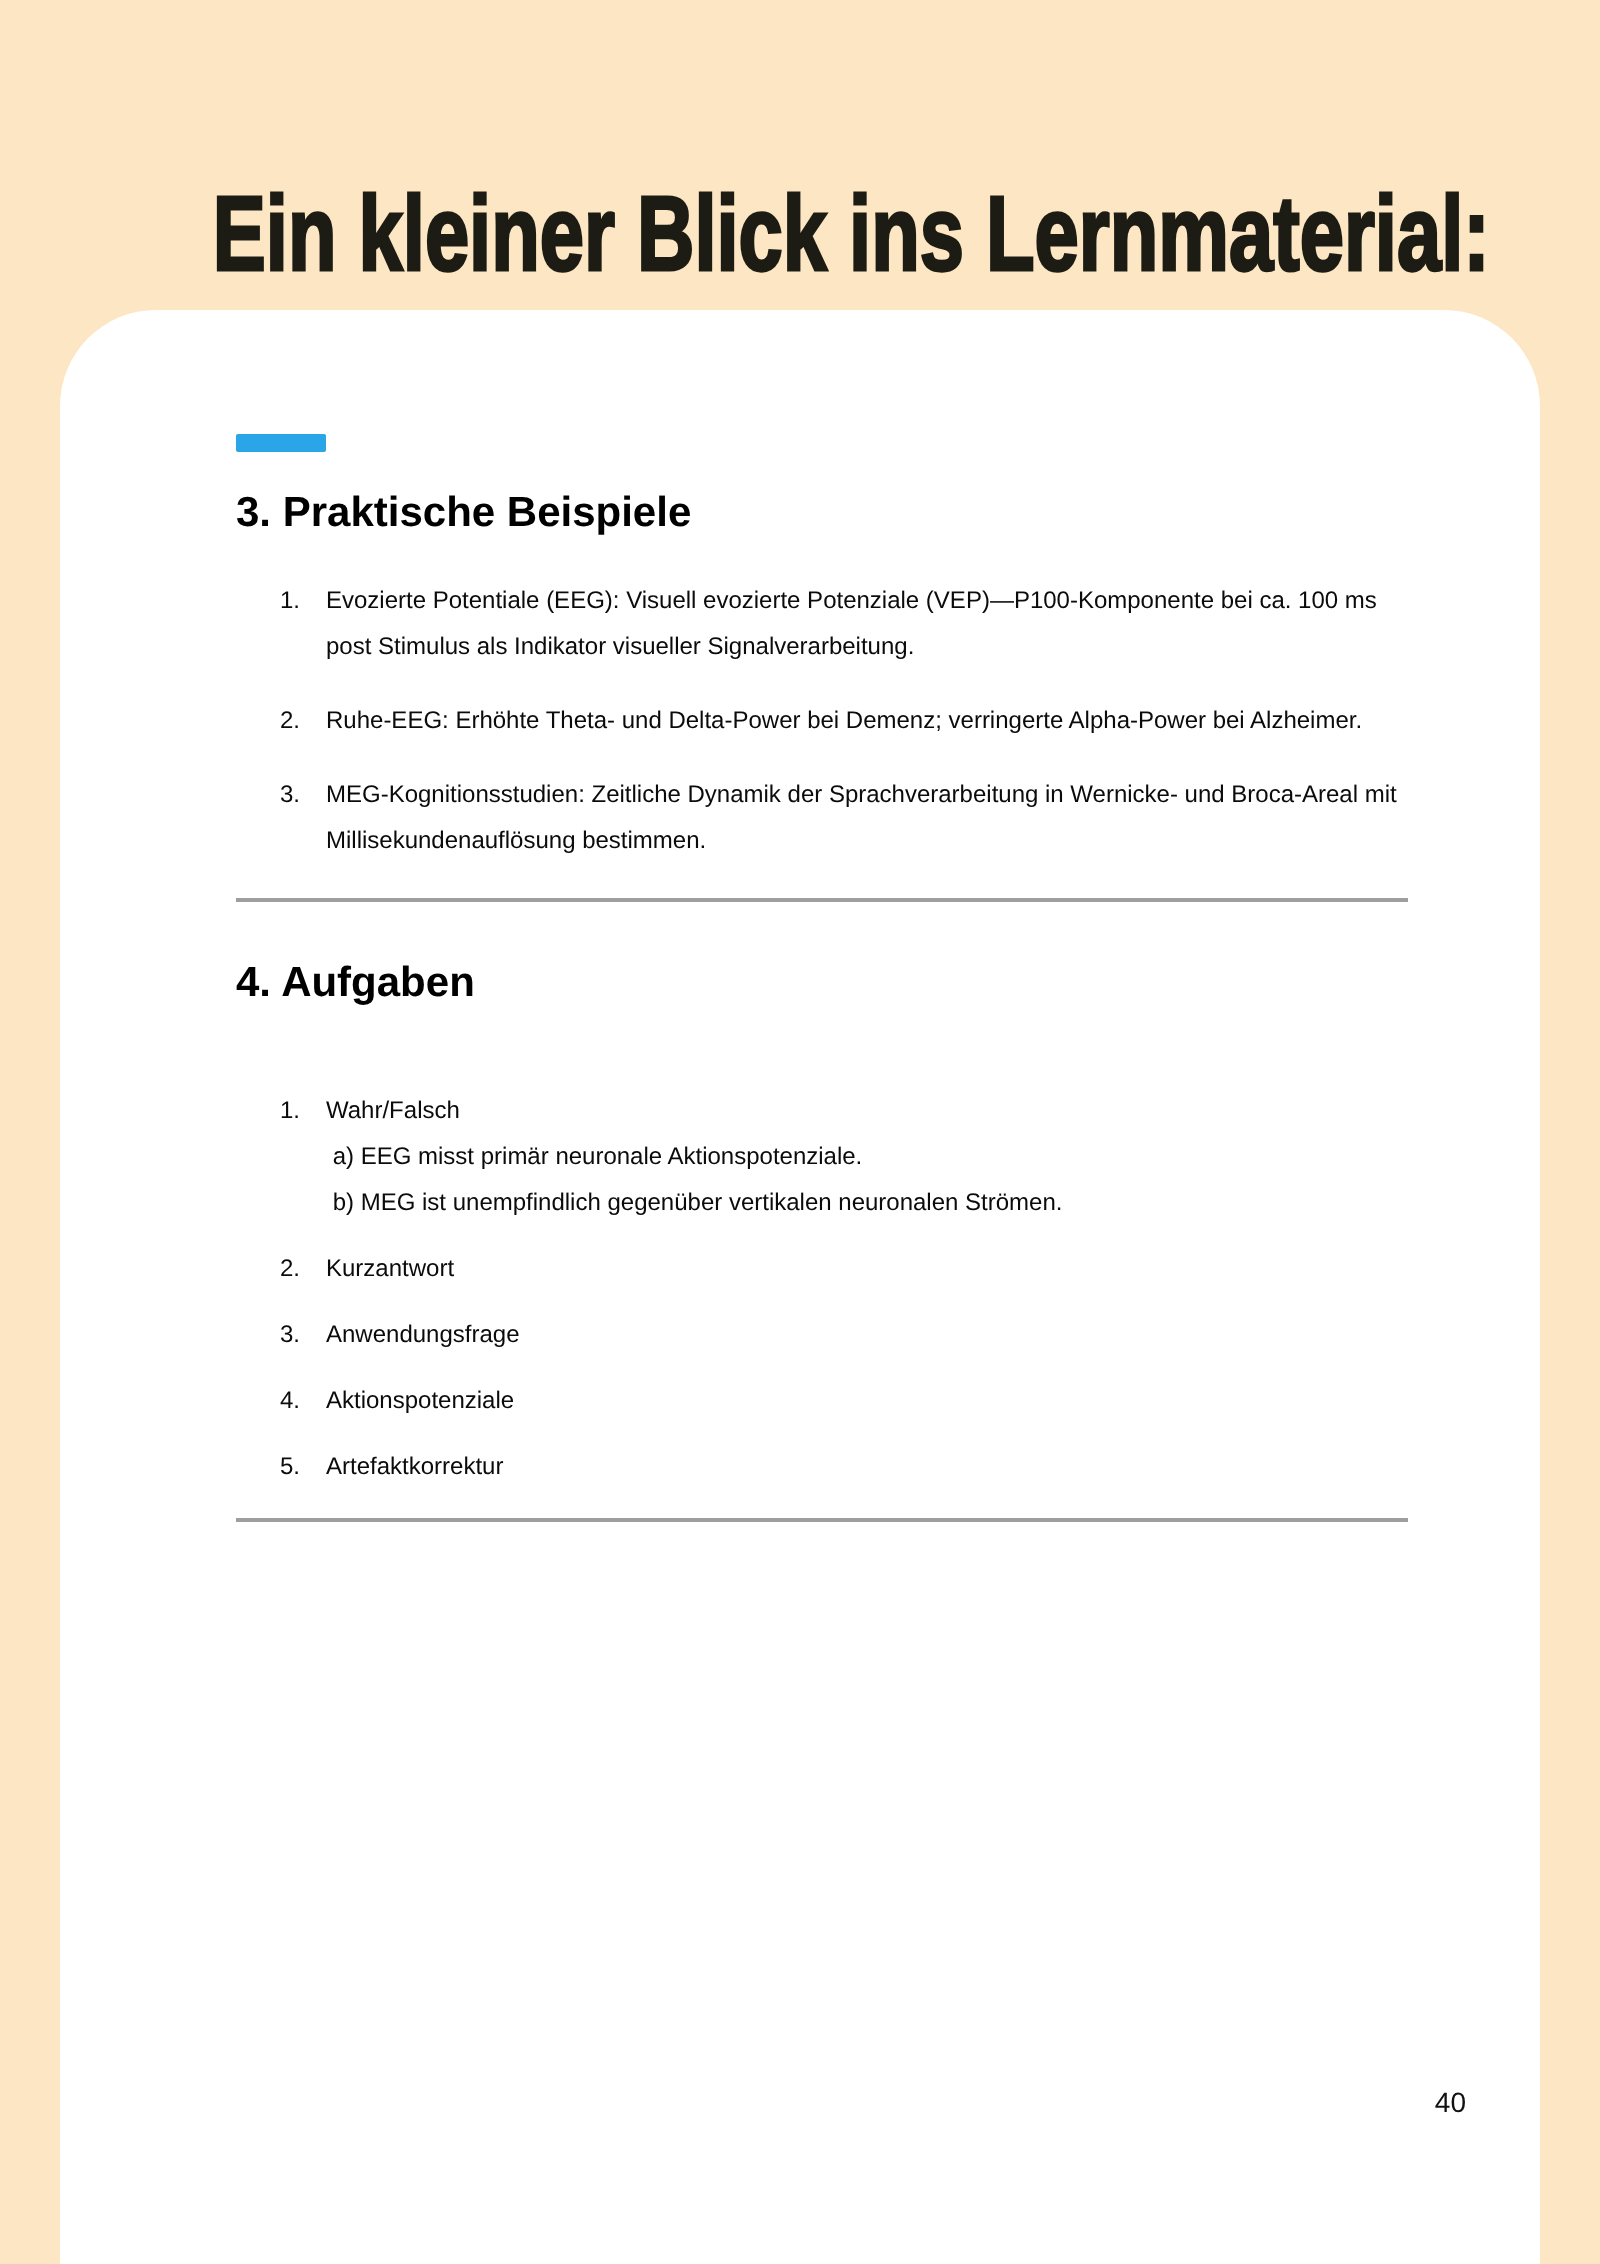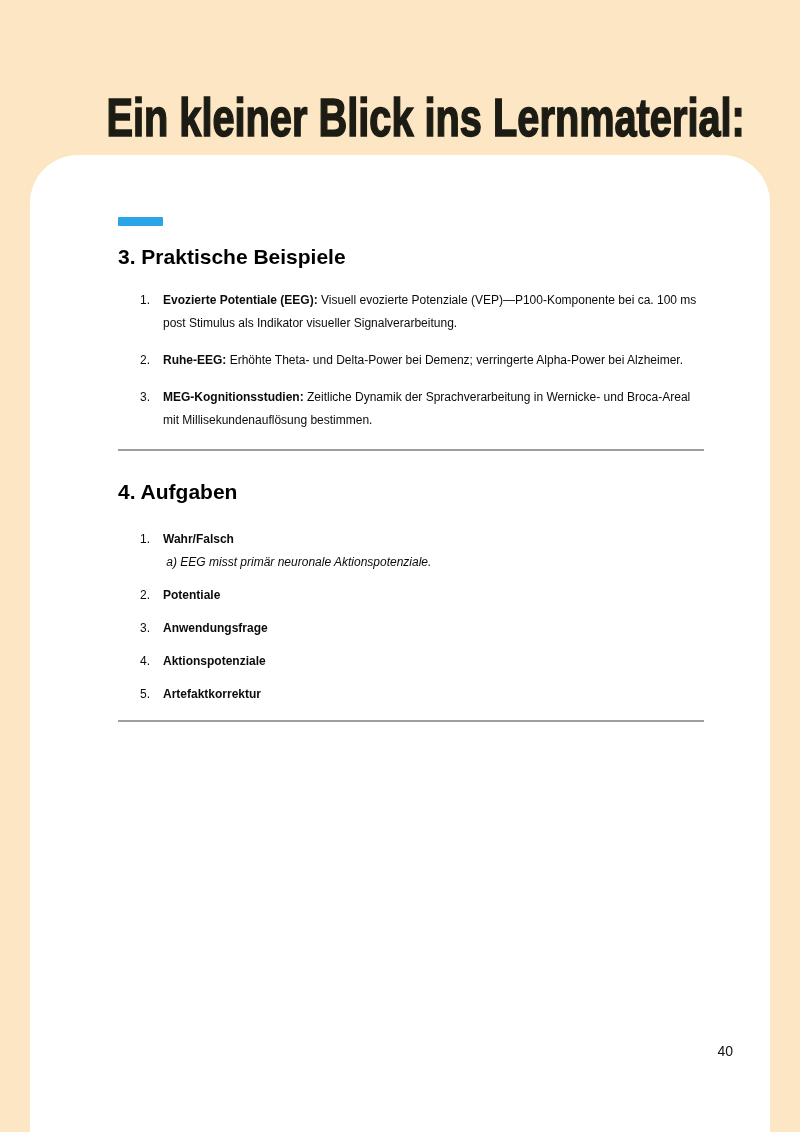--- a/index.html
+++ b/index.html
@@ -54,39 +54,39 @@
     border-radius:1px;
     margin-bottom:18px;
   }
   .section-heading{
     font-size:21px;
     line-height:26px;
     font-weight:bold;
     color:#000;
   }
   .sec-1 .section-heading{margin-bottom:19px;}
-  .sec-2 .section-heading{margin-bottom:23px;}
+  .sec-2 .section-heading{margin-bottom:39px;}
   .num-list{list-style:none;}
   .item{
     display:flex;
     font-size:12px;
     line-height:23px;
   }
   .sec-1 .item{margin-bottom:14px;}
   .sec-2 .item{margin-bottom:10px;}
   .num{
     flex:0 0 23px;
     margin-left:22px;
   }
   .item-body{
     flex:1;
     white-space:pre-wrap;
   }
-  .item-body .b{font-weight:bold;}
-  .line{white-space:pre-wrap;font-style:italic;}
+  .item-body .b{font-weight:normal;}
+  .line{white-space:pre-wrap;}
   .divider{
     border:none;
     height:2px;
     background:var(--divider);
   }
   .divider.first{margin:17px 0 28px 0;}
   .divider.second{margin:14px 0 0 0;}
   .page-number{
     position:absolute;
     top:888px;
@@ -132,25 +132,25 @@
         </ol>
     </section>
 
     <hr class="divider first">
 
     <section class="sec-2">
       <h2 class="section-heading">4. Aufgaben</h2>
       <ol class="num-list">
           <li class="item">
             <span class="num">1.</span>
-            <div class="item-body"><span class="b">Wahr/Falsch</span><div class="line"> a) EEG misst primär neuronale Aktionspotenziale.</div></div>
+            <div class="item-body"><span class="b">Wahr/Falsch</span><div class="line"> a) EEG misst primär neuronale Aktionspotenziale.</div><div class="line"> b) MEG ist unempfindlich gegenüber vertikalen neuronalen Strömen.</div></div>
           </li>
           <li class="item">
             <span class="num">2.</span>
-            <div class="item-body"><span class="b">Potentiale</span></div>
+            <div class="item-body"><span class="b">Kurzantwort</span></div>
           </li>
           <li class="item">
             <span class="num">3.</span>
             <div class="item-body"><span class="b">Anwendungsfrage</span></div>
           </li>
           <li class="item">
             <span class="num">4.</span>
             <div class="item-body"><span class="b">Aktionspotenziale</span></div>
           </li>
           <li class="item">

